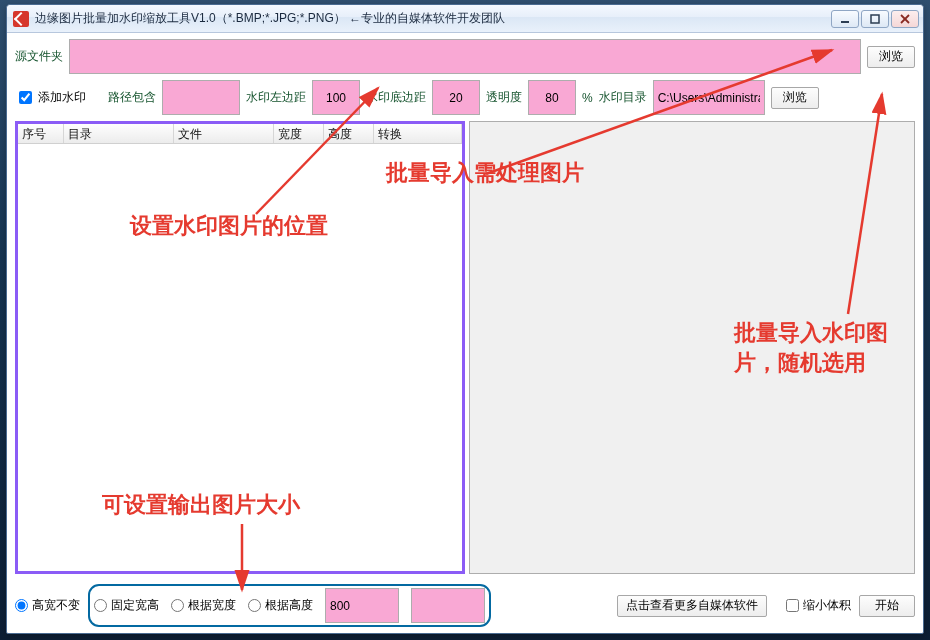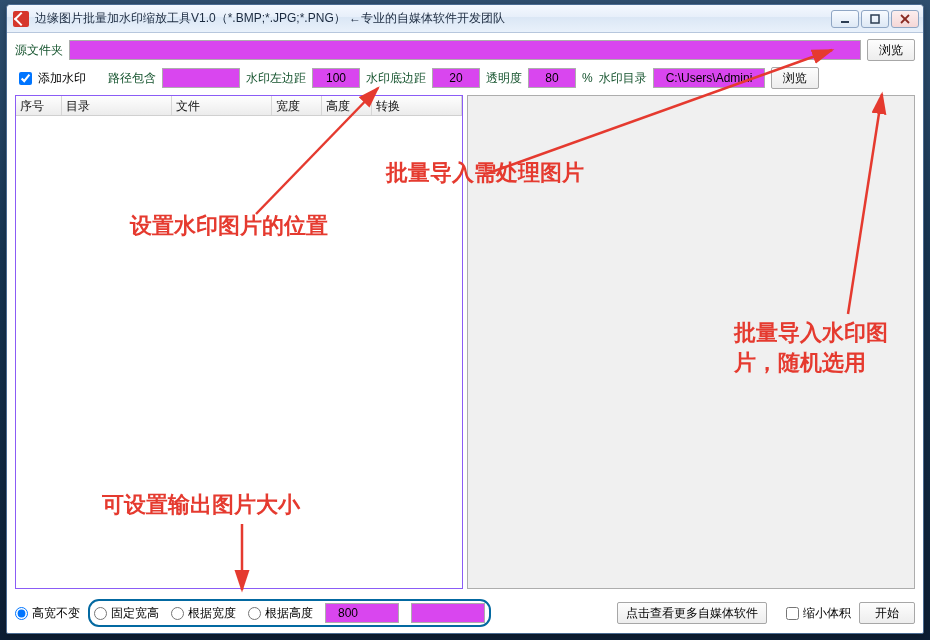--- a/index.html
+++ b/index.html
@@ -34,33 +34,33 @@
   .titlebar .title {flex:0 0 auto;color:#1b2a3f;}
   .titlebar .spacer{flex:1;}
   .winbtn{width:28px;height:18px;margin-left:2px;background:linear-gradient(180deg,#f8fbff,#dde8f5);border:1px solid #8fa6c4;border-radius:3px;display:flex;align-items:center;justify-content:center;color:#2b3c52;font-family:Arial;}
   .winbtn.close{background:linear-gradient(180deg,#fceeee,#f5d7d7);}
   .winbtn svg{width:10px;height:10px;}
   
   .client{flex:1;display:flex;flex-direction:column;padding:6px 8px 6px 8px;gap:6px;overflow:hidden;}
   .row{display:flex;align-items:center;gap:6px;}
   .label{color:#14532d;white-space:nowrap;}
   input.txt, .sunken {
-    border:1px solid #adadad;background:#d946ef;height:20px;padding:1px 12px;font:inherit;
+    border:1px solid #adadad;background:#f9a8d4;height:35px;padding:1px 4px;font:inherit;
   }
   .btn{
     height:22px;min-width:48px;padding:0 4px;
     background:linear-gradient(180deg,#fdfdfd,#ededed);
     border:1px solid #a7a7a7;border-radius:2px;cursor:pointer;font:inherit;
   }
   
   .params .num{width:48px;text-align:center;}
   .params input[type=checkbox]{margin:0 2px 0 4px;vertical-align:middle;}
   
   .middle{flex:1;display:flex;gap:4px;overflow:hidden;}
-  .panel-left{flex:1;border:1px solid #8b5cf6;display:flex;flex-direction:column;background:#fff;}
+  .panel-left{flex:1;border:3px solid #8b5cf6;display:flex;flex-direction:column;background:#fff;}
   .panel-right{flex:1;border:1px solid #adadad;background:#f0f0f0;}
   .listhdr{display:flex;height:20px;background:linear-gradient(180deg,#fefefe,#ececec);border-bottom:1px solid #d0d0d0;}
   .listhdr span{border-right:1px solid #d6d6d6;padding:2px 4px;font-size:12px;color:#111;white-space:nowrap;}
   .listbody{flex:1;background:#fff;}
   
   .bottom{display:flex;align-items:center;gap:8px;padding-top:4px;}
   .radio{display:inline-flex;align-items:center;gap:4px;}
   .radio input{margin:0;}
   .redbox{border:2px solid #0369a1;border-radius:11px;padding:2px 4px;display:flex;align-items:center;gap:12px;}
   .bottom .txt{width:74px;text-align:left;}

